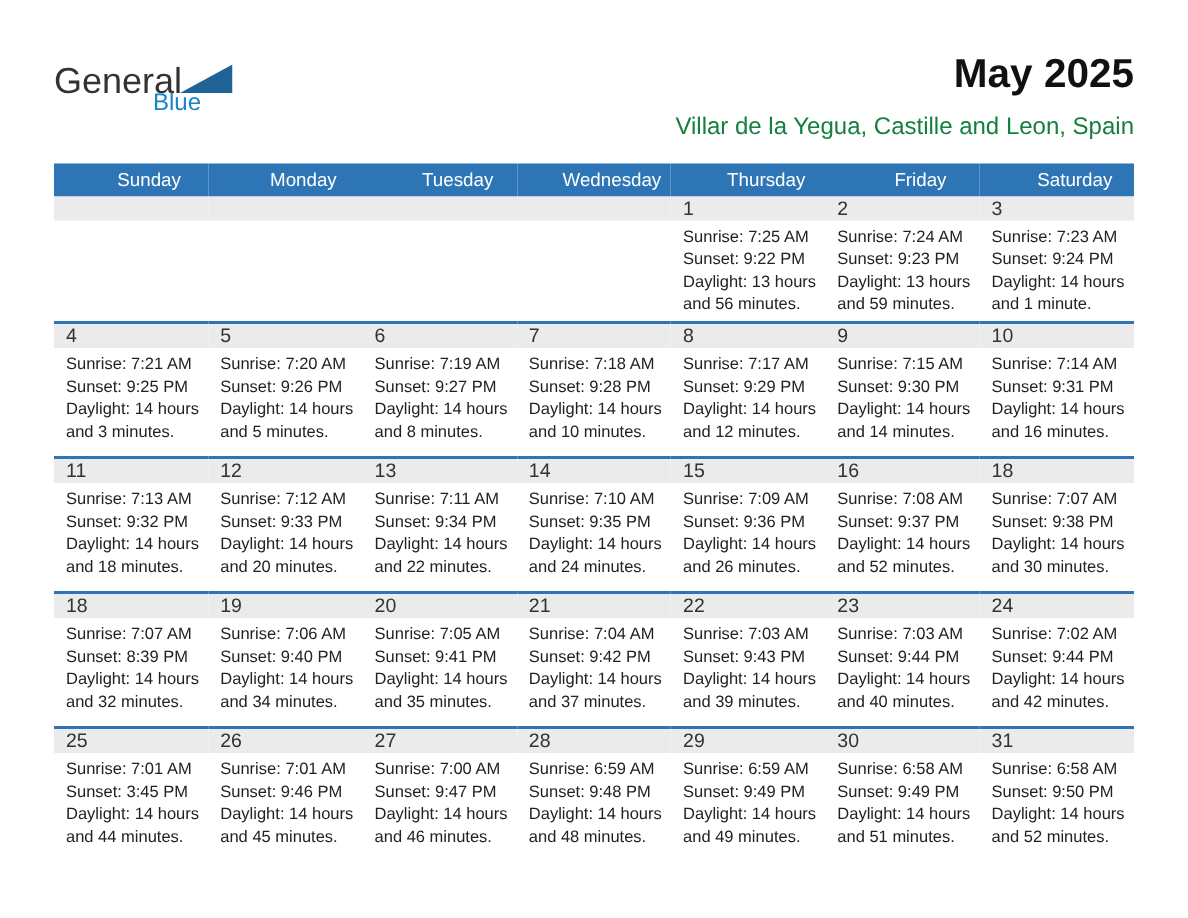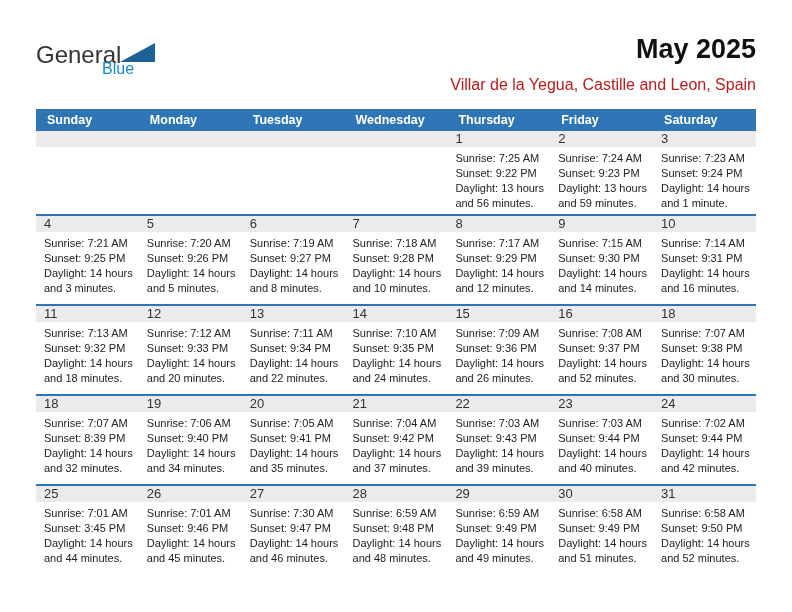--- a/index.html
+++ b/index.html
@@ -21,31 +21,31 @@
   .logo-general{position:absolute;left:0;top:1px;font-size:24px;color:var(--logo-dark);}
   .logo-triangle{position:absolute;left:84px;top:3px;width:35px;height:19px;display:block;}
   .logo-triangle polygon{fill:var(--logo-triangle-blue);}
   .logo-blue{position:absolute;left:66px;top:20px;font-size:16px;color:var(--logo-blue);text-align:center;}
   
   .page-title{
     position:absolute;right:36px;top:34px;font-size:27px;color:#111;
     text-align:right;font-weight:700;
   }
   .page-subtitle{
-    position:absolute;right:36px;top:76px;font-size:16px;color:#b91c1c;
+    position:absolute;right:36px;top:76px;font-size:16px;color:#15803d;
     text-align:right;font-weight:400;
   }
   
   table.calendar{
     position:absolute;left:36px;top:109px;width:720px;
     border-collapse:collapse;table-layout:fixed;
   }
   table.calendar th{
-    background:var(--header-blue);color:#fff;font-weight:700;
-    font-size:12.5px;text-align:left;height:22px;padding:0 0 0 11px;
+    background:var(--header-blue);color:#fff;font-weight:400;
+    font-size:12.5px;text-align:center;height:22px;padding:0 0 0 24px;
     vertical-align:middle;
   }
   tr.week{height:90px;}
   tr.week.first-week{height:84px;}
   tr.week td{vertical-align:top;padding:0;}
   tr.week:not(.first-week) td{border-top:2px solid var(--row-divider-blue);}
   .band{
     height:16px;background:var(--day-band-gray);
     font-size:13px;line-height:16px;color:#333;padding-left:8px;
   }
@@ -353,21 +353,21 @@
     <div class="info">
       <div>Sunrise: 7:01 AM</div>
       <div>Sunset: 9:46 PM</div>
       <div>Daylight: 14 hours</div>
       <div>and 45 minutes.</div>
     </div>
   </td>
         <td class="day-cell">
     <div class="band"><span>27</span></div>
     <div class="info">
-      <div>Sunrise: 7:30 AM</div>
+      <div>Sunrise: 7:00 AM</div>
       <div>Sunset: 9:47 PM</div>
       <div>Daylight: 14 hours</div>
       <div>and 46 minutes.</div>
     </div>
   </td>
         <td class="day-cell">
     <div class="band"><span>28</span></div>
     <div class="info">
       <div>Sunrise: 6:59 AM</div>
       <div>Sunset: 9:48 PM</div>

